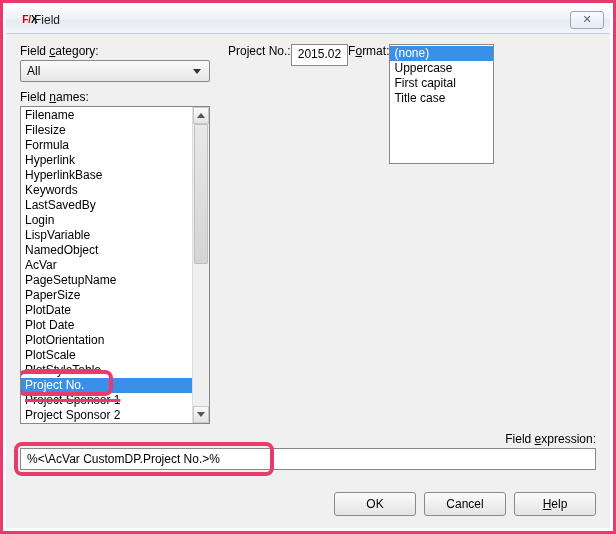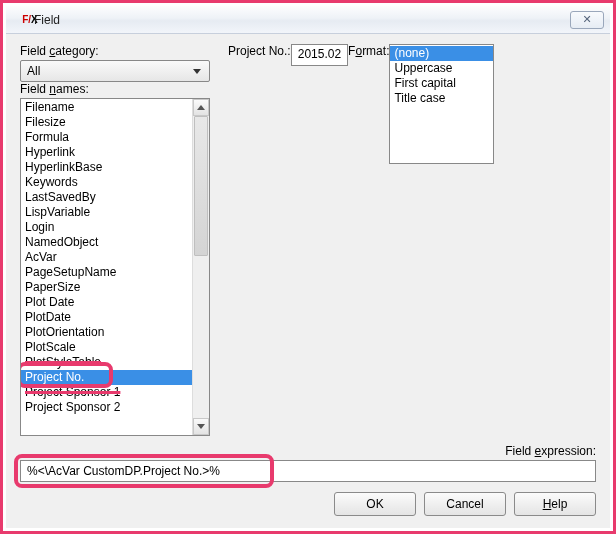--- a/index.html
+++ b/index.html
@@ -78,20 +78,21 @@
   .col-right { flex: 1; display: flex; flex-direction: row; }
   .lbl { font-size: 12px; margin-bottom: 2px; }
   .underline { text-decoration: underline; }
   .combo {
     height: 22px;
     border: 1px solid #888;
     border-radius: 2px;
     background: linear-gradient(#fafafa,#e6e6e6);
     display: flex; align-items: center;
     padding: 0 4px 0 6px;
+    margin-bottom: 8px;
   }
   .combo-text { flex: 1; }
   .combo-arrow {
     width: 16px;
     display: flex; align-items: center; justify-content: center;
   }
   .tri-down {
     width: 0; height: 0;
     border-left: 4px solid transparent;
     border-right: 4px solid transparent;
@@ -195,20 +196,21 @@
   }
   .btn {
     min-width: 82px;
     height: 24px;
     border: 1px solid #8a8a8a;
     border-radius: 3px;
     background: linear-gradient(#fbfbfb,#e4e4e4);
     display: flex; align-items: center; justify-content: center;
     font-size: 12px;
     cursor: default;
+    margin-top: 12px;
   }
   .format-listbox { height: 120px; }
   .right-fill { flex: 1; }
 </style>
 </head>
 <body>
 
 <div class="outer-border">
   <div class="window">
 
@@ -242,28 +244,28 @@
           </div>
           <div class="listbox" id="field-names-listbox" style="position:relative;">
             <div class="list-inner" id="field-names-inner">
                 <div class="list-item">Filename</div>
                 <div class="list-item">Filesize</div>
                 <div class="list-item">Formula</div>
                 <div class="list-item">Hyperlink</div>
                 <div class="list-item">HyperlinkBase</div>
                 <div class="list-item">Keywords</div>
                 <div class="list-item">LastSavedBy</div>
+                <div class="list-item">Login</div>
                 <div class="list-item">LispVariable</div>
-                <div class="list-item">Login</div>
                 <div class="list-item">NamedObject</div>
                 <div class="list-item">AcVar</div>
                 <div class="list-item">PageSetupName</div>
                 <div class="list-item">PaperSize</div>
+                <div class="list-item">PlotDate</div>
                 <div class="list-item">Plot Date</div>
-                <div class="list-item">PlotDate</div>
                 <div class="list-item">PlotOrientation</div>
                 <div class="list-item">PlotScale</div>
                 <div class="list-item" style="text-decoration: line-through 3px rgb(232, 58, 109);">PlotStyleTable</div>
                 <div class="list-item selected">Project No.</div>
                 <div class="list-item" style="text-decoration: line-through 3px rgb(232, 58, 109);">Project Sponsor 1</div>
                 <div class="list-item">Project Sponsor 2</div>
               </div>
             <div class="scrollbar">
               <div class="sb-btn top">
                   <span class="tri-up"></span>

